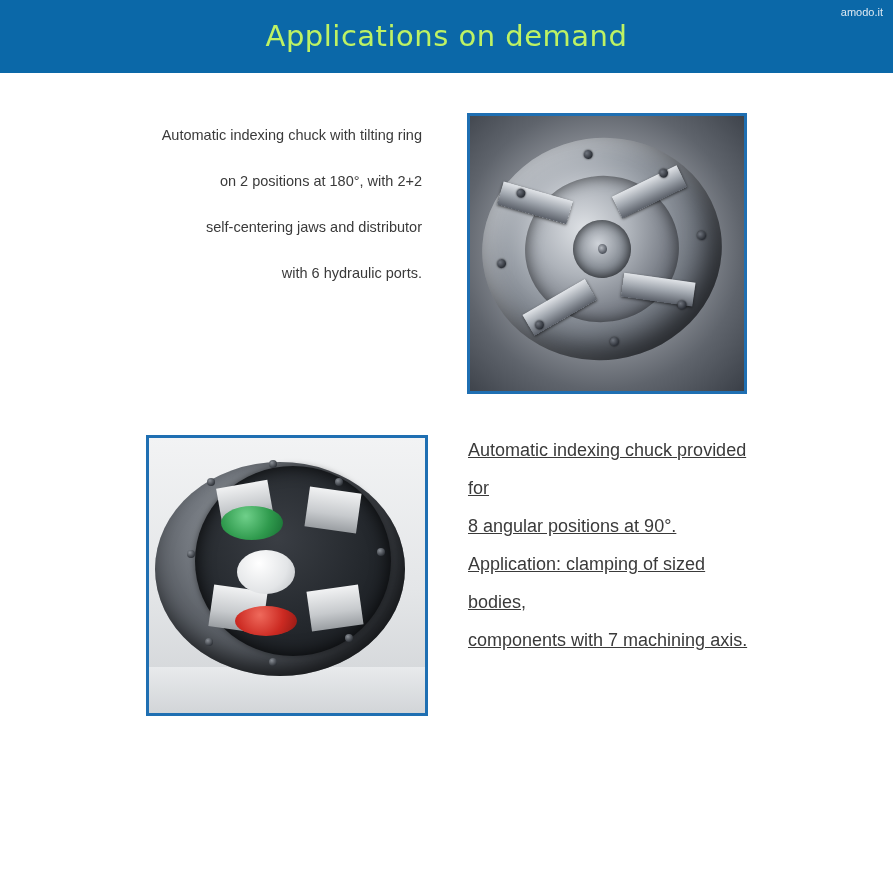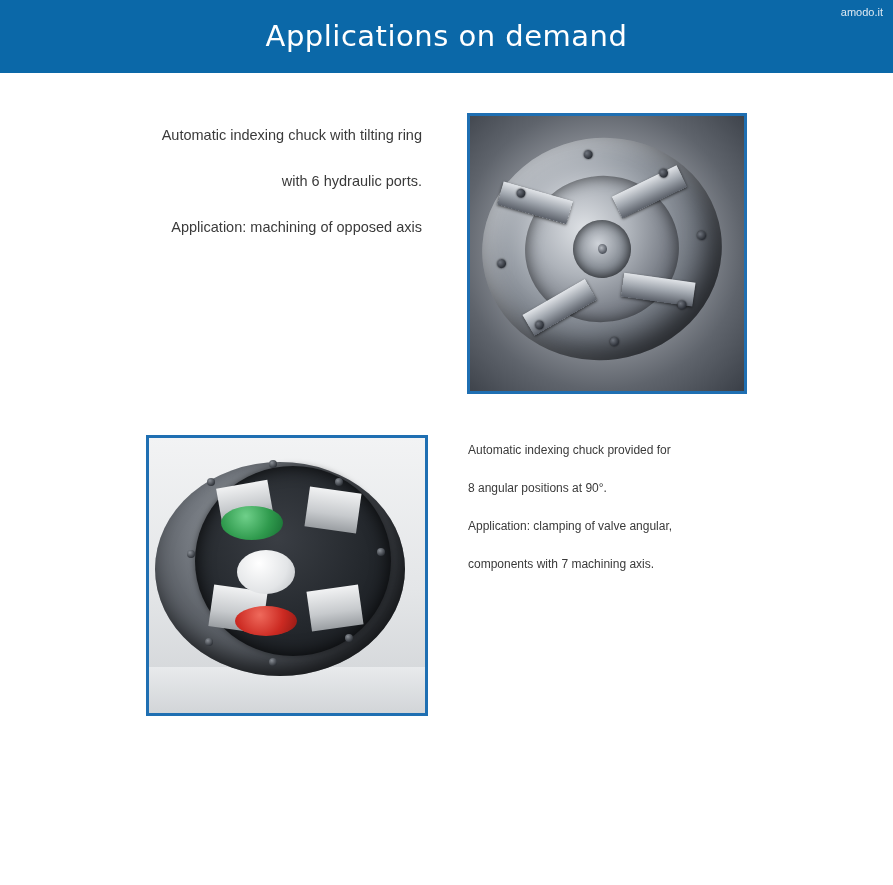--- a/index.html
+++ b/index.html
@@ -24,21 +24,21 @@
     background: #0b68a8;
     box-sizing: border-box;
   }
   .header-title {
     position: absolute;
     top: 0; left: 0;
     width: 893px;
     height: 73px;
     line-height: 73px;
     text-align: center;
-    color: #ffffff;
+    color: #bef264;
     font-size: 29px;
     font-family: "DejaVu Sans", sans-serif;
     font-weight: 400;
     letter-spacing: 0.5px;
   }
   .header-brand {
     position: absolute;
     top: 6px;
     right: 10px;
     color: #dfe9f2;
@@ -115,23 +115,24 @@
   #section-mini-idro-p .title {
     color: #1f6fb2;
     font-size: 25px;
     font-weight: 400;
     margin: 0 0 14px 0;
     line-height: 1.1;
     letter-spacing: 0.2px;
   }
   #section-mini-idro-p .body-text {
     color: #3a3a3a;
-    font-size: 12px;
+    font-size: 18px;
     line-height: 38px;
     margin: 0;
+    text-decoration: underline;
   }
 
   
   .photo-a {
     position: absolute;
     inset: 0;
     background:
       radial-gradient(circle at 48% 48%, #d8dade 0%, #b9bcc2 22%, #8f939a 45%, #5f646c 70%, #3a3f47 100%),
       linear-gradient(150deg, #c8ccd2 0%, #6f747c 55%, #2f343b 100%);
   }
@@ -264,22 +265,23 @@
 
 <div class="header">
   <div class="header-title">Applications on demand</div>
   <div class="header-brand">amodo.it</div>
 </div>
 
 <div class="section" id="section-idro-par">
 
   <div class="text-col">
     <p class="body-text">Automatic indexing chuck with tilting ring</p>
+    <p class="body-text">on 2 positions at 180°, with 2+2</p>
+    <p class="body-text">self-centering jaws and distributor</p>
     <p class="body-text">with 6 hydraulic ports.</p>
-    <p class="body-text">Application: machining of opposed axis</p>
   </div>
 
   <div class="figure" id="figure-idro-par">
     <div class="photo-a">
       <div class="chuck">
         <div class="ring2">
           <div class="ring3">
             <div class="hub"></div>
           </div>
         </div>
@@ -321,16 +323,16 @@
       <div class="bolt" style="left:120px; top:220px;"></div>
       <div class="bolt" style="left:56px; top:200px;"></div>
       <div class="bolt" style="left:38px; top:112px;"></div>
       <div class="bolt" style="left:58px; top:40px;"></div>
     </div>
   </div>
 
   <div class="text-col">
     <p class="body-text">Automatic indexing chuck provided for</p>
     <p class="body-text">8 angular positions at 90°.</p>
-    <p class="body-text">Application: clamping of valve angular,</p>
+    <p class="body-text">Application: clamping of sized bodies,</p>
     <p class="body-text">components with 7 machining axis.</p>
   </div>
 </div>
 
 </body></html>

